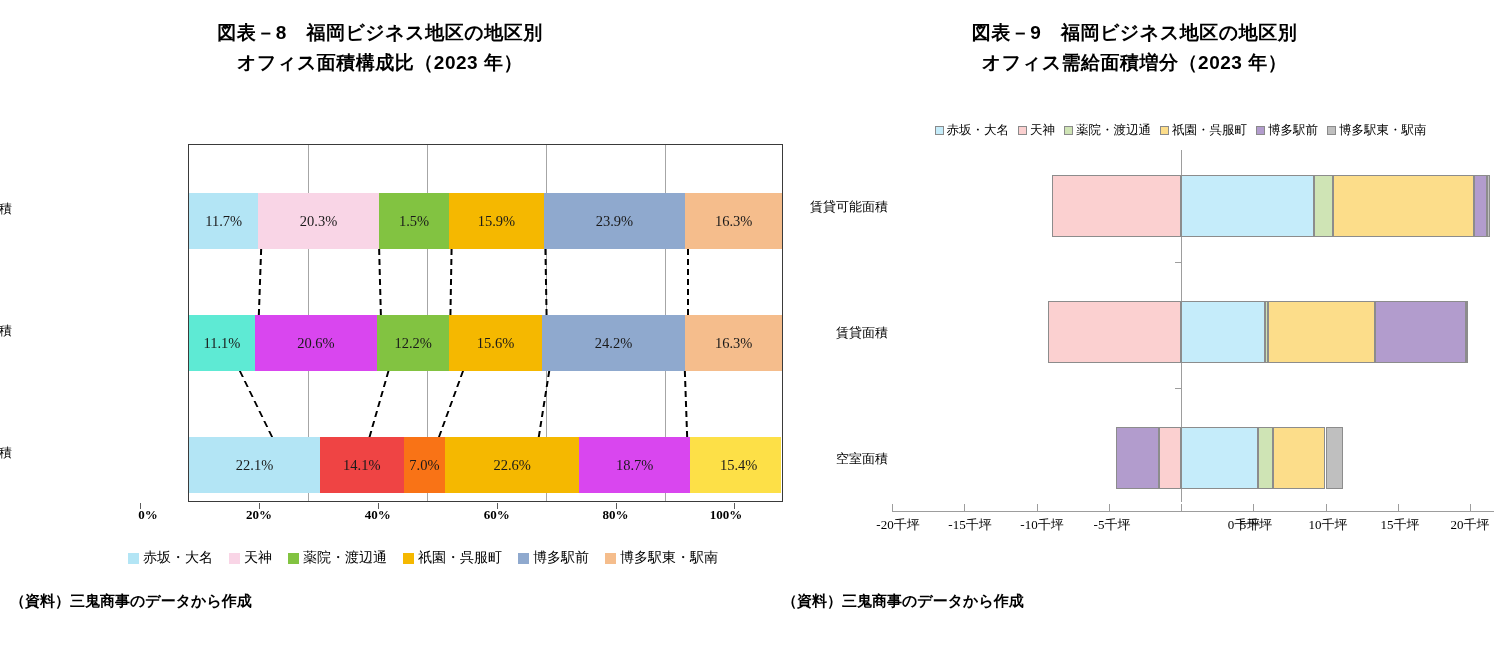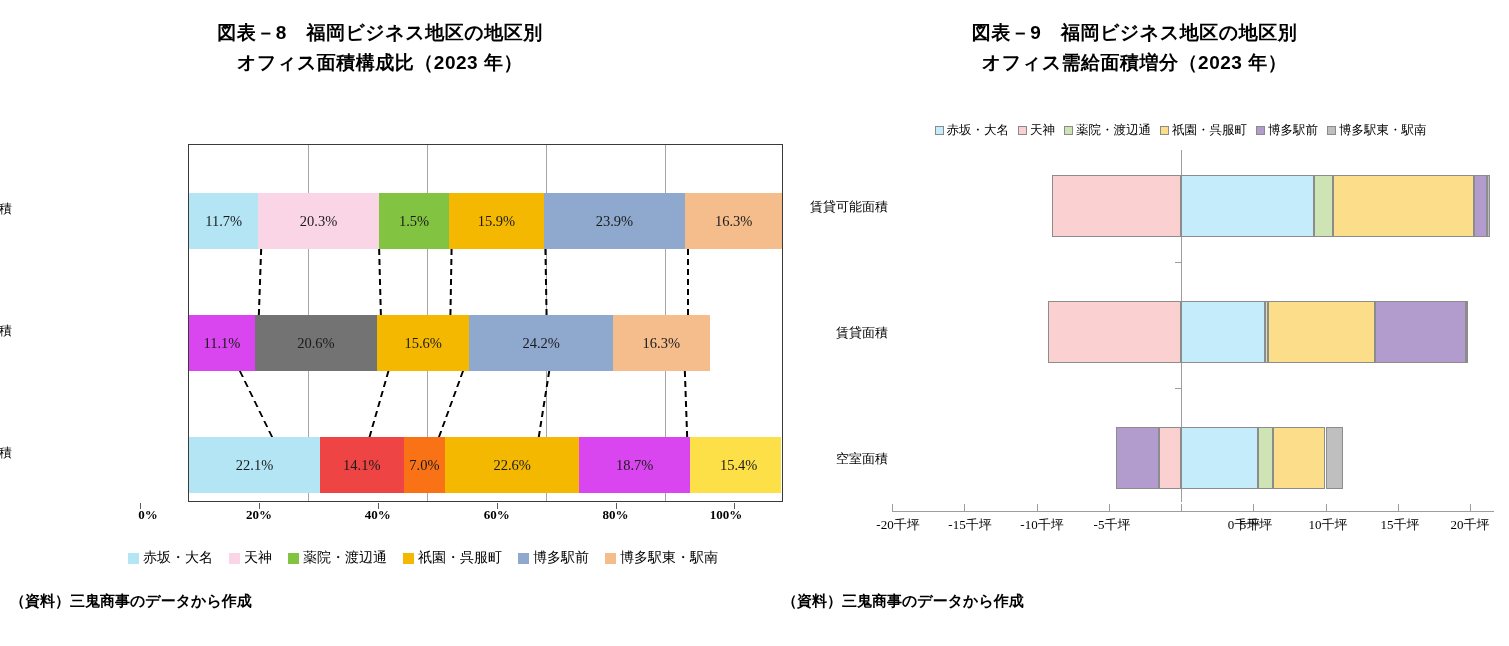--- a/index.html
+++ b/index.html
@@ -111,25 +111,28 @@
           <span>15.9%</span>
         </div>
         <div class="seg" style="width: 23.9%; background: rgb(143, 169, 206);">
           <span>23.9%</span>
         </div>
         <div class="seg" style="width: 16.3%; background: rgb(245, 189, 140);">
           <span>16.3%</span>
         </div>
       </div>
     <div class="barrow" id="l-row-1" style="top:170px;">
-        <div class="seg" style="width: 11.1%; background: #d946ef;">
+        <div class="seg" style="width: 11.1%; background: #5eead4;">
           <span>11.1%</span>
         </div>
-        <div class="seg" style="width: 20.6%; background: #737373; align-items: center;">
+        <div class="seg" style="width: 20.6%; background: #d946ef; align-items: center;">
           <span>20.6%</span>
+        </div>
+        <div class="seg" style="width: 12.2%; background: rgb(130, 195, 65);">
+          <span>12.2%</span>
         </div>
         <div class="seg" style="width: 15.6%; background: rgb(245, 184, 0);">
           <span>15.6%</span>
         </div>
         <div class="seg" style="width: 24.2%; background: rgb(143, 169, 206);">
           <span>24.2%</span>
         </div>
         <div class="seg" style="width: 16.3%; background: rgb(245, 189, 140);">
           <span>16.3%</span>
         </div>

